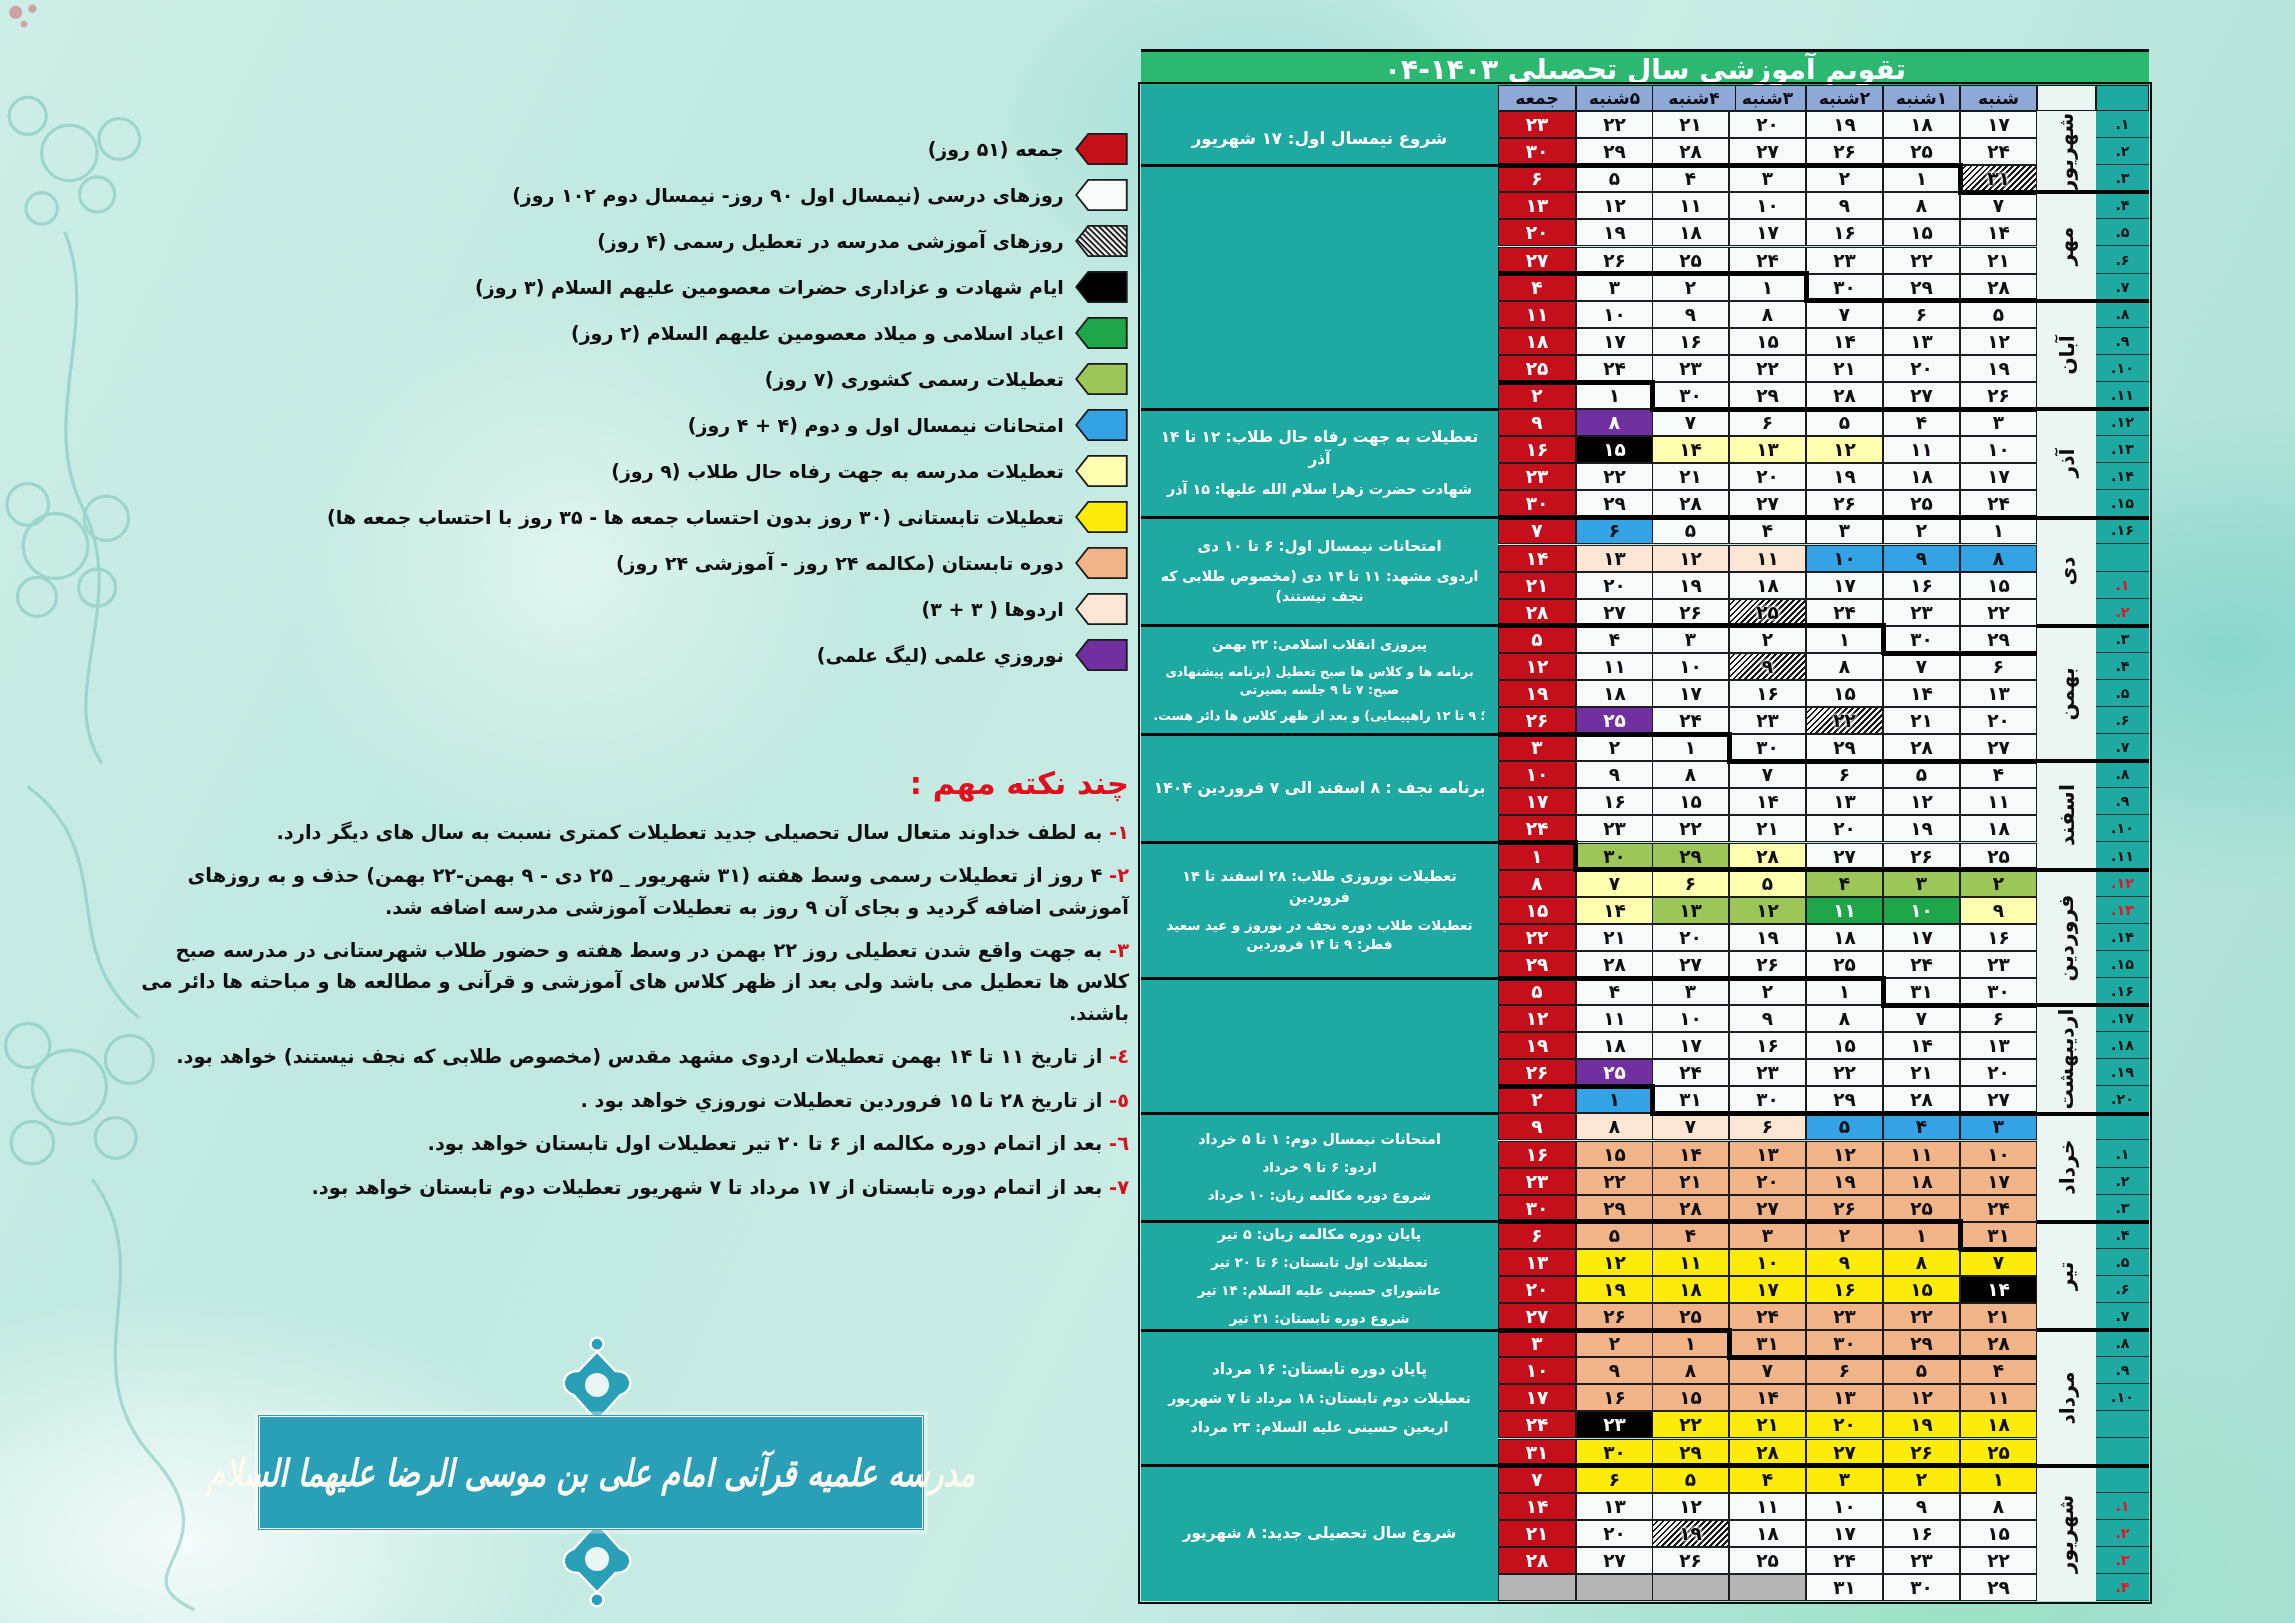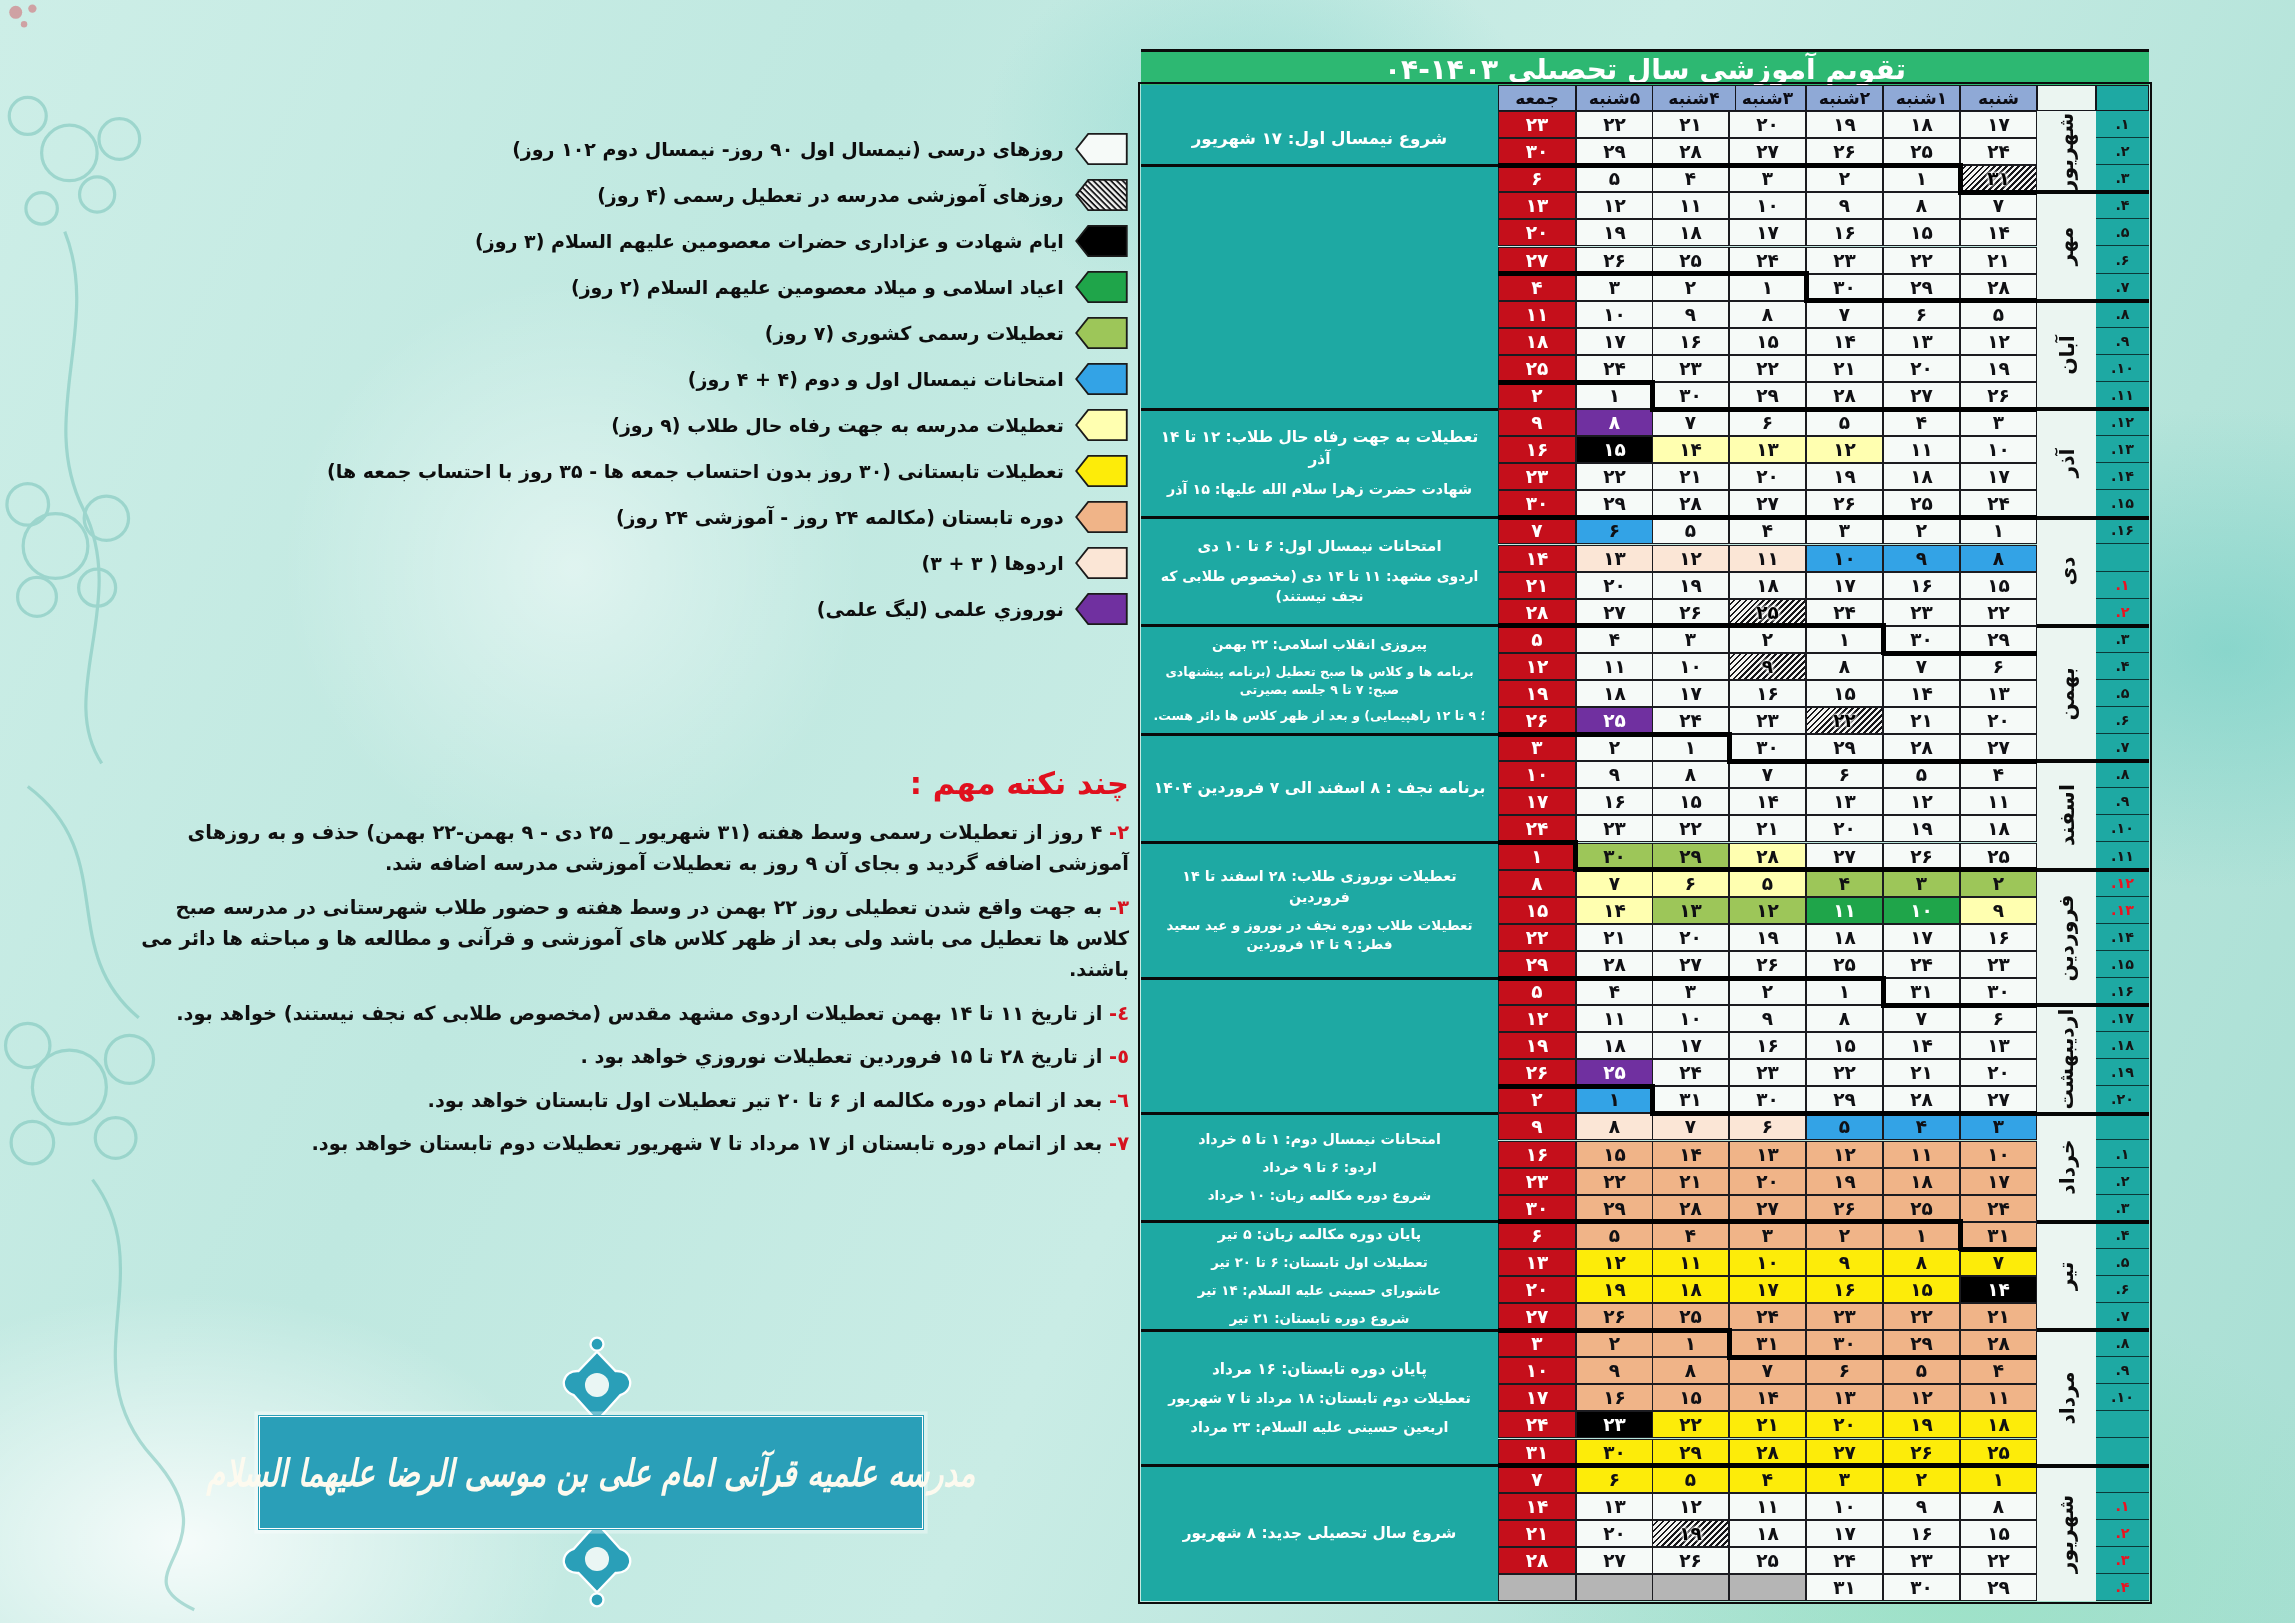--- a/index.html
+++ b/index.html
@@ -88,20 +88,26 @@
     <pattern id="hatchpat" width="9" height="9" patternTransform="rotate(135)" patternUnits="userSpaceOnUse">
       <rect width="9" height="9" fill="#f4f4f2"></rect>
         <rect width="4" height="9" fill="#17171a"></rect>
     </pattern>
   </defs>
 </svg>
 
 <div id="legend">
     <div class="lg-item">
       <svg class="lg-marker" viewBox="0 0 118 74">
+       <polygon points="114,4 114,70 30,70 4,37 30,4" fill="#c50f1b" stroke="#1b1b1b" stroke-width="4"></polygon>
+     </svg>
+     <span class="lg-label">جمعه (۵۱ روز)</span>
+    </div>
+    <div class="lg-item">
+      <svg class="lg-marker" viewBox="0 0 118 74">
        <polygon points="114,4 114,70 30,70 4,37 30,4" fill="#f6faf8" stroke="#1b1b1b" stroke-width="4"></polygon>
      </svg>
      <span class="lg-label">روزهای درسی (نیمسال اول ۹۰ روز- نیمسال دوم ۱۰۲ روز)</span>
     </div>
     <div class="lg-item">
       <svg class="lg-marker" viewBox="0 0 118 74">
        <polygon points="114,4 114,70 30,70 4,37 30,4" fill="url(#hatchpat)" stroke="#1b1b1b" stroke-width="4"></polygon>
      </svg>
      <span class="lg-label">روزهای آموزشی مدرسه در تعطیل رسمی (۴ روز)</span>
     </div>
@@ -157,20 +163,21 @@
       <svg class="lg-marker" viewBox="0 0 118 74">
        <polygon points="114,4 114,70 30,70 4,37 30,4" fill="#7030a0" stroke="#1b1b1b" stroke-width="4"></polygon>
      </svg>
      <span class="lg-label">نوروزي علمی (لیگ علمی)</span>
     </div>
   </div>
 
 <div id="notes">
   <h2 id="notes-title">چند نکته مهم :</h2>
   <div id="notes-list">
+      <div class="note"><span class="nnum">۱-</span> <span>به لطف خداوند متعال سال تحصیلی جدید تعطیلات کمتری نسبت به سال های دیگر دارد.</span></div>
       <div class="note"><span class="nnum">۲-</span> <span>۴ روز از تعطیلات رسمی وسط هفته (۳۱ شهریور _ ۲۵ دی - ۹ بهمن-۲۲ بهمن) حذف و به روزهای آموزشی اضافه گردید و بجای آن ۹ روز به تعطیلات آموزشی مدرسه اضافه شد.</span></div>
       <div class="note"><span class="nnum">۳-</span> <span>به جهت واقع شدن تعطیلی روز ۲۲ بهمن در وسط هفته و حضور طلاب شهرستانی در مدرسه صبح کلاس ها تعطیل می باشد ولی بعد از ظهر کلاس های آموزشی و قرآنی و مطالعه ها و مباحثه ها دائر می باشند.</span></div>
       <div class="note"><span class="nnum">٤-</span> <span>از تاریخ ۱۱ تا ۱۴ بهمن تعطیلات اردوی مشهد مقدس (مخصوص طلابی که نجف نیستند) خواهد بود.</span></div>
       <div class="note"><span class="nnum">٥-</span> <span>از تاریخ ۲۸ تا ۱۵ فروردین تعطیلات نوروزي خواهد بود .</span></div>
       <div class="note"><span class="nnum">٦-</span> <span>بعد از اتمام دوره مکالمه از ۶ تا ۲۰ تیر تعطیلات اول تابستان خواهد بود.</span></div>
       <div class="note"><span class="nnum">٧-</span> <span>بعد از اتمام دوره تابستان از ۱۷ مرداد تا ۷ شهریور تعطیلات دوم تابستان خواهد بود.</span></div>
     </div>
 </div>
 
 <div id="logo">

